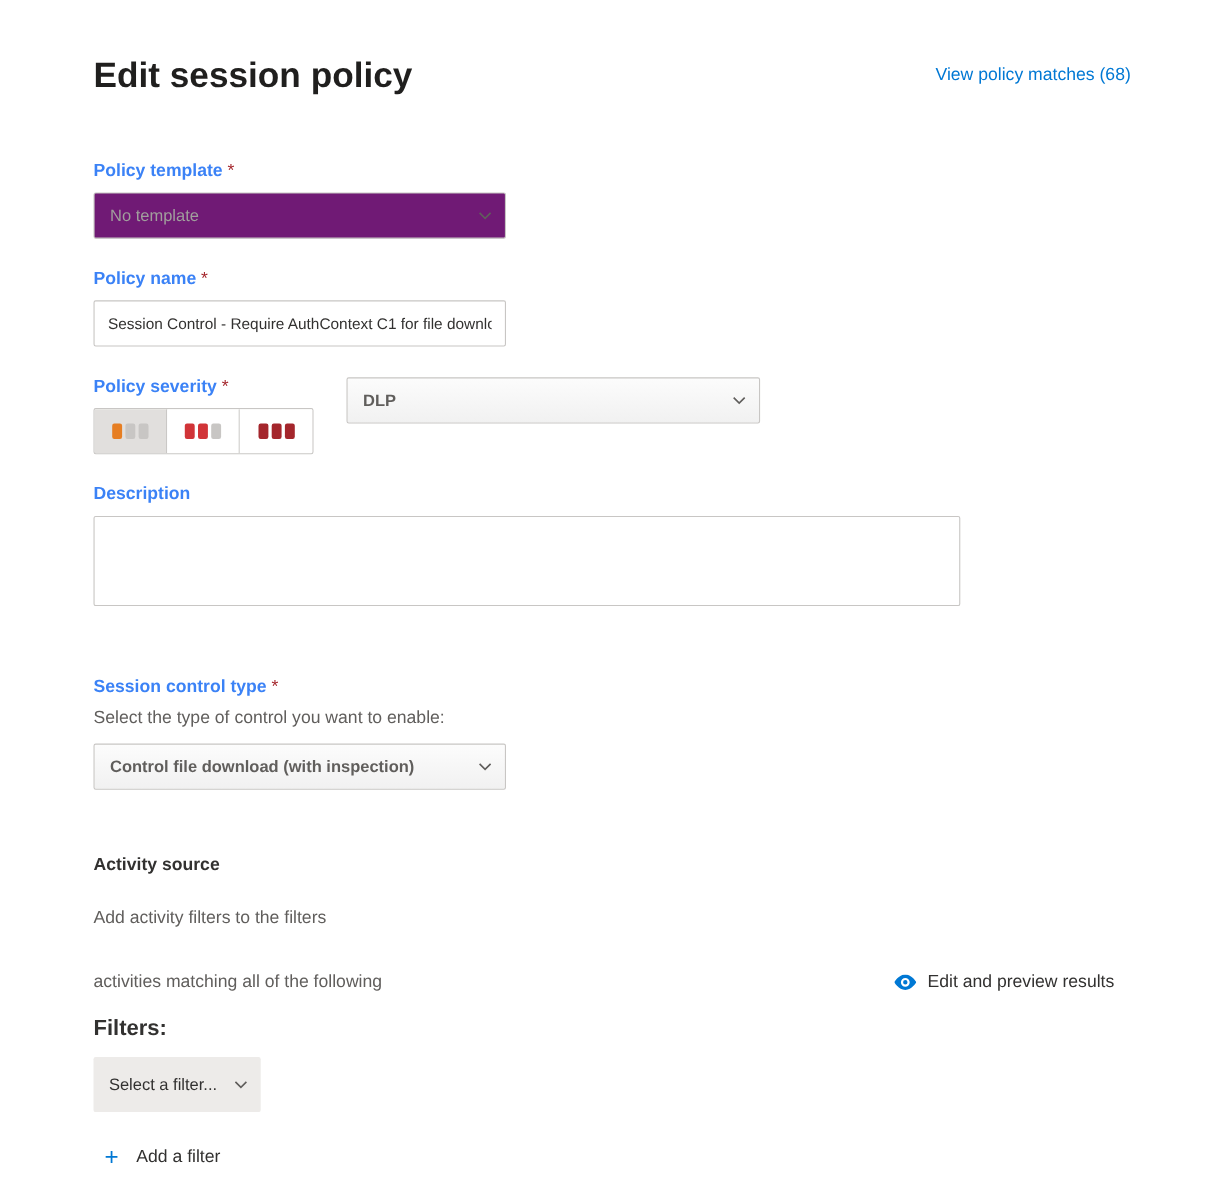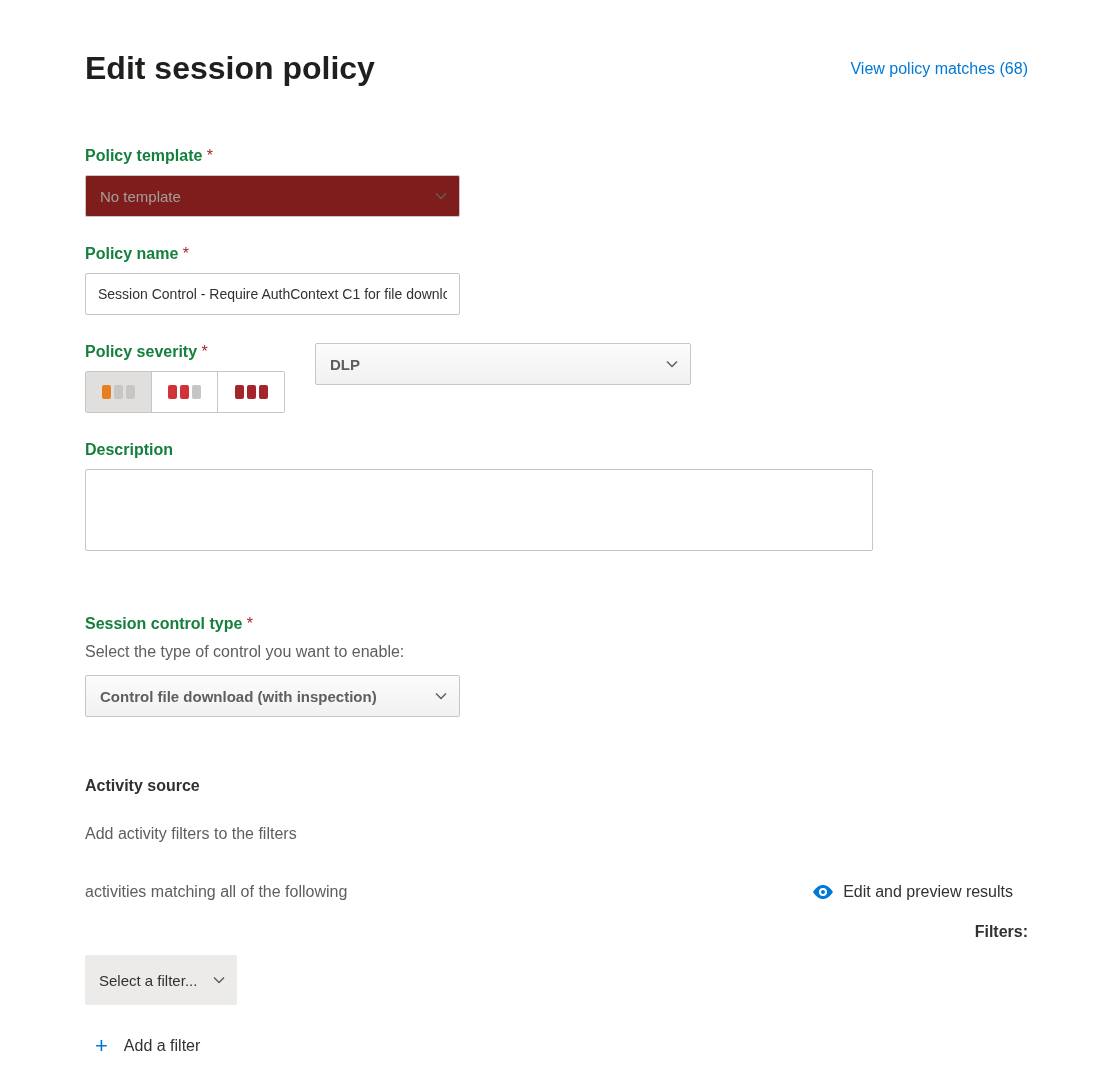--- a/index.html
+++ b/index.html
@@ -27,35 +27,35 @@
     color: #201f1e;
   }
   .link {
     color: #0078d4;
     font-size: 16px;
     cursor: pointer;
   }
   .label {
     font-size: 16px;
     font-weight: 600;
-    color: #15803d;
+    color: #3b82f6;
     margin-bottom: 10px;
     display: block;
   }
   .required::after {
     content: " *";
     color: #a4262c;
     font-weight: 400;
   }
   .field-block { margin-bottom: 28px; }
   .dropdown {
     position: relative;
     border: 1px solid #c8c6c4;
     border-radius: 2px;
-    background: #7f1d1d;
+    background: #701a75;
     height: 42px;
     display: flex;
     align-items: center;
     padding: 0 36px 0 14px;
     font-size: 15px;
     cursor: pointer;
   }
   .dropdown.shaded {
     background: linear-gradient(#fcfcfc, #f1f1f1);
   }
@@ -138,21 +138,21 @@
   }
   .eye-link {
     display:flex;
     align-items:center;
     gap: 10px;
     color: #323130;
     font-size: 16px;
     cursor: pointer;
   }
   .eye-icon { color: #0078d4; display:flex; }
-  .filters-label { font-size:16px; font-weight:600; margin-top: 22px; text-align: right; }
+  .filters-label { font-size:20px; font-weight:600; margin-top: 22px; }
   .pill-dropdown {
     margin-top: 14px;
     background: #edebe9;
     border: none;
     height: 50px;
     display:inline-flex;
     align-items:center;
     padding: 0 40px 0 14px;
     position: relative;
     font-size: 15px;

